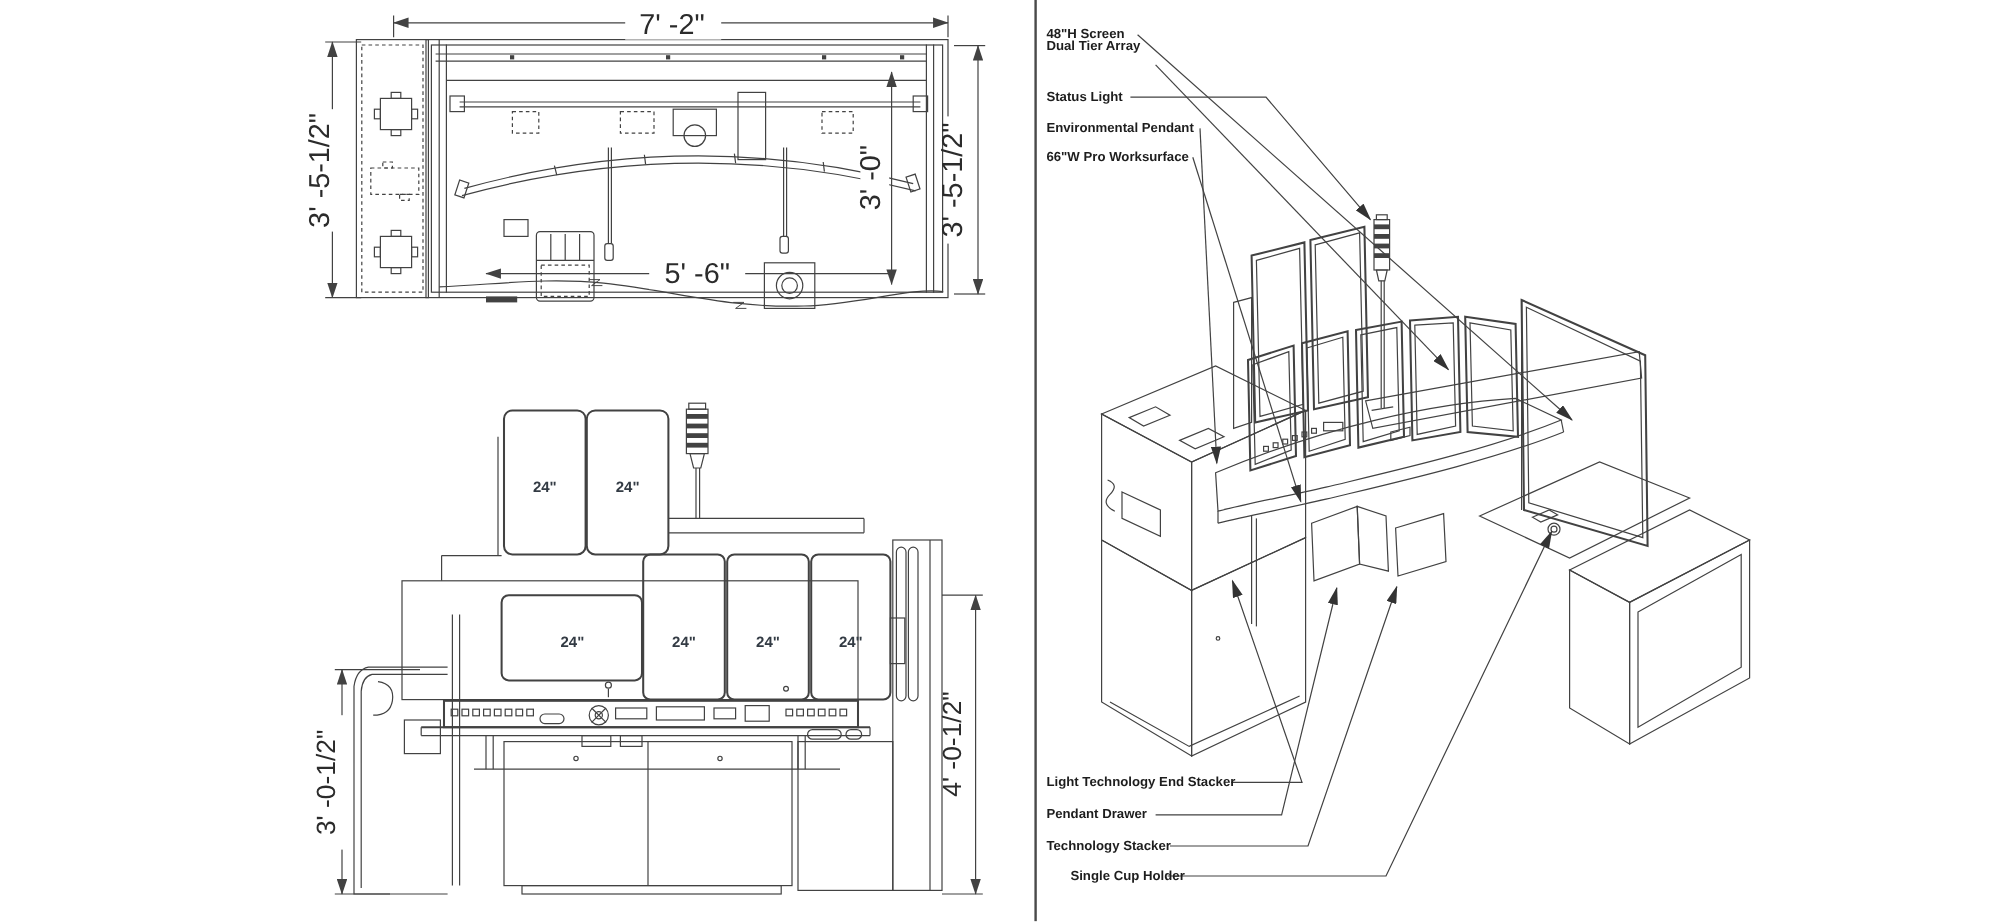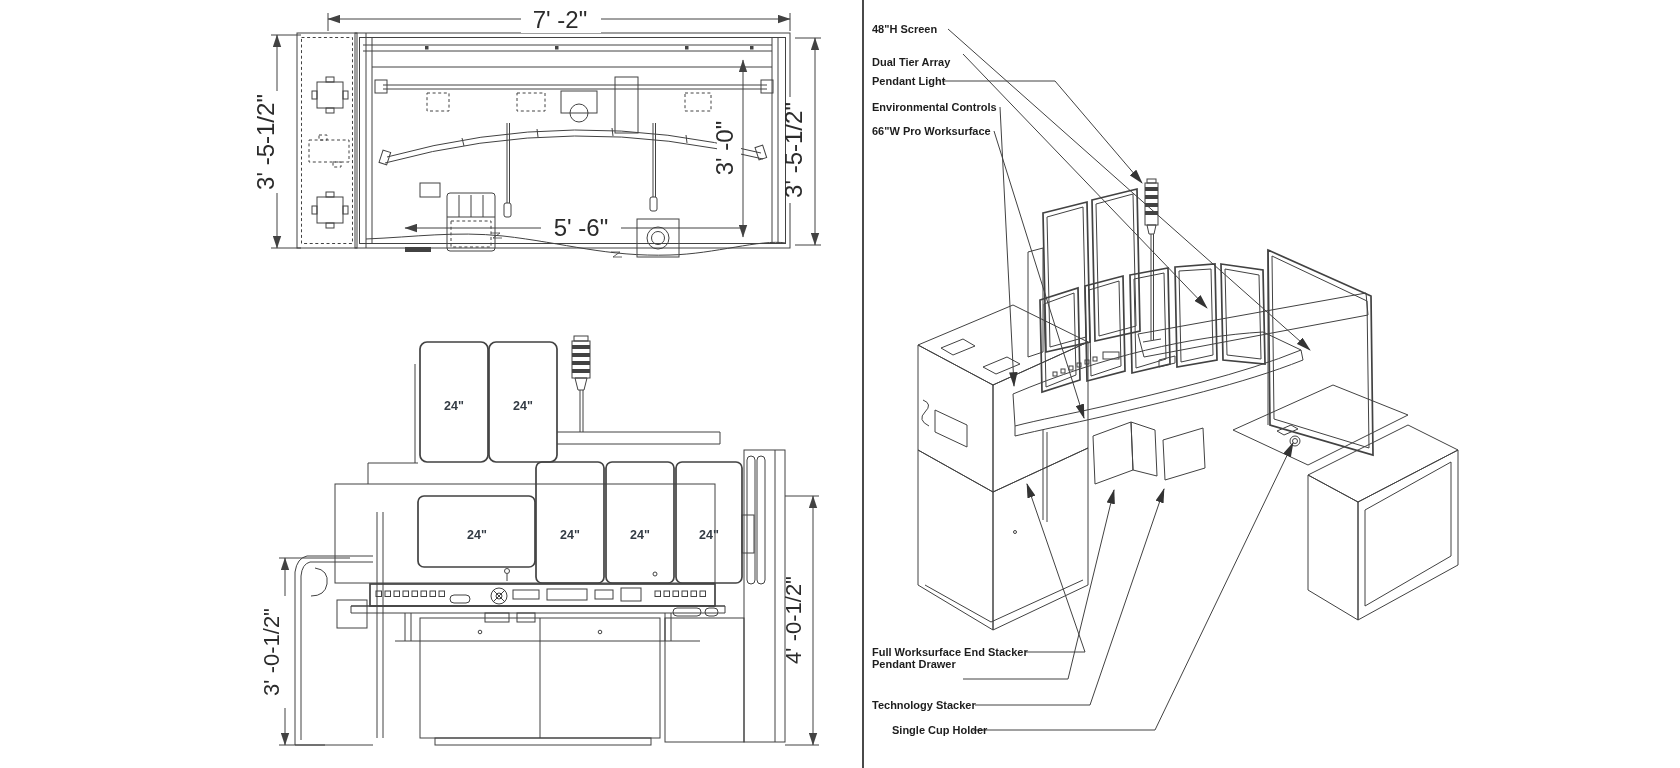--- a/index.html
+++ b/index.html
@@ -391,22 +391,22 @@
       <line class="dimln" x1="137" y1="107" x2="151" y2="386" marker-end="url(#arrL)"></line>
       <line class="dimln" x1="131" y1="131" x2="221" y2="418" marker-end="url(#arrL)"></line>
       <polyline class="dimln" points="163,652 222,652 164,484" marker-end="url(#arrL)"></polyline>
       <polyline class="dimln" points="100,679 205,679 251,490" marker-end="url(#arrL)"></polyline>
       <polyline class="dimln" points="112,705 227,705 301,489" marker-end="url(#arrL)"></polyline>
       <polyline class="dimln" points="110,730 292,730 430,443" marker-end="url(#arrL)"></polyline>
     </g>
   </svg>
 
   <div class="callout" style="left:872px;top:23px">48"H Screen</div>
-  <div class="callout" style="left:872px;top:56px">Dual Tier Array</div>
-  <div class="callout" style="left:872px;top:75px">Pendant Light</div>
-  <div class="callout" style="left:872px;top:101px">Environmental Controls</div>
+  <div class="callout" style="left:872px;top:33px">Dual Tier Array</div>
+  <div class="callout" style="left:872px;top:75px">Status Light</div>
+  <div class="callout" style="left:872px;top:101px">Environmental Pendant</div>
   <div class="callout" style="left:872px;top:125px">66"W Pro Worksurface</div>
-  <div class="callout" style="left:872px;top:646px">Full Worksurface End Stacker</div>
-  <div class="callout" style="left:872px;top:658px">Pendant Drawer</div>
+  <div class="callout" style="left:872px;top:646px">Light Technology End Stacker</div>
+  <div class="callout" style="left:872px;top:673px">Pendant Drawer</div>
   <div class="callout" style="left:872px;top:699px">Technology Stacker</div>
   <div class="callout" style="left:892px;top:724px">Single Cup Holder</div>
 
 </div>
 
 </body></html>

